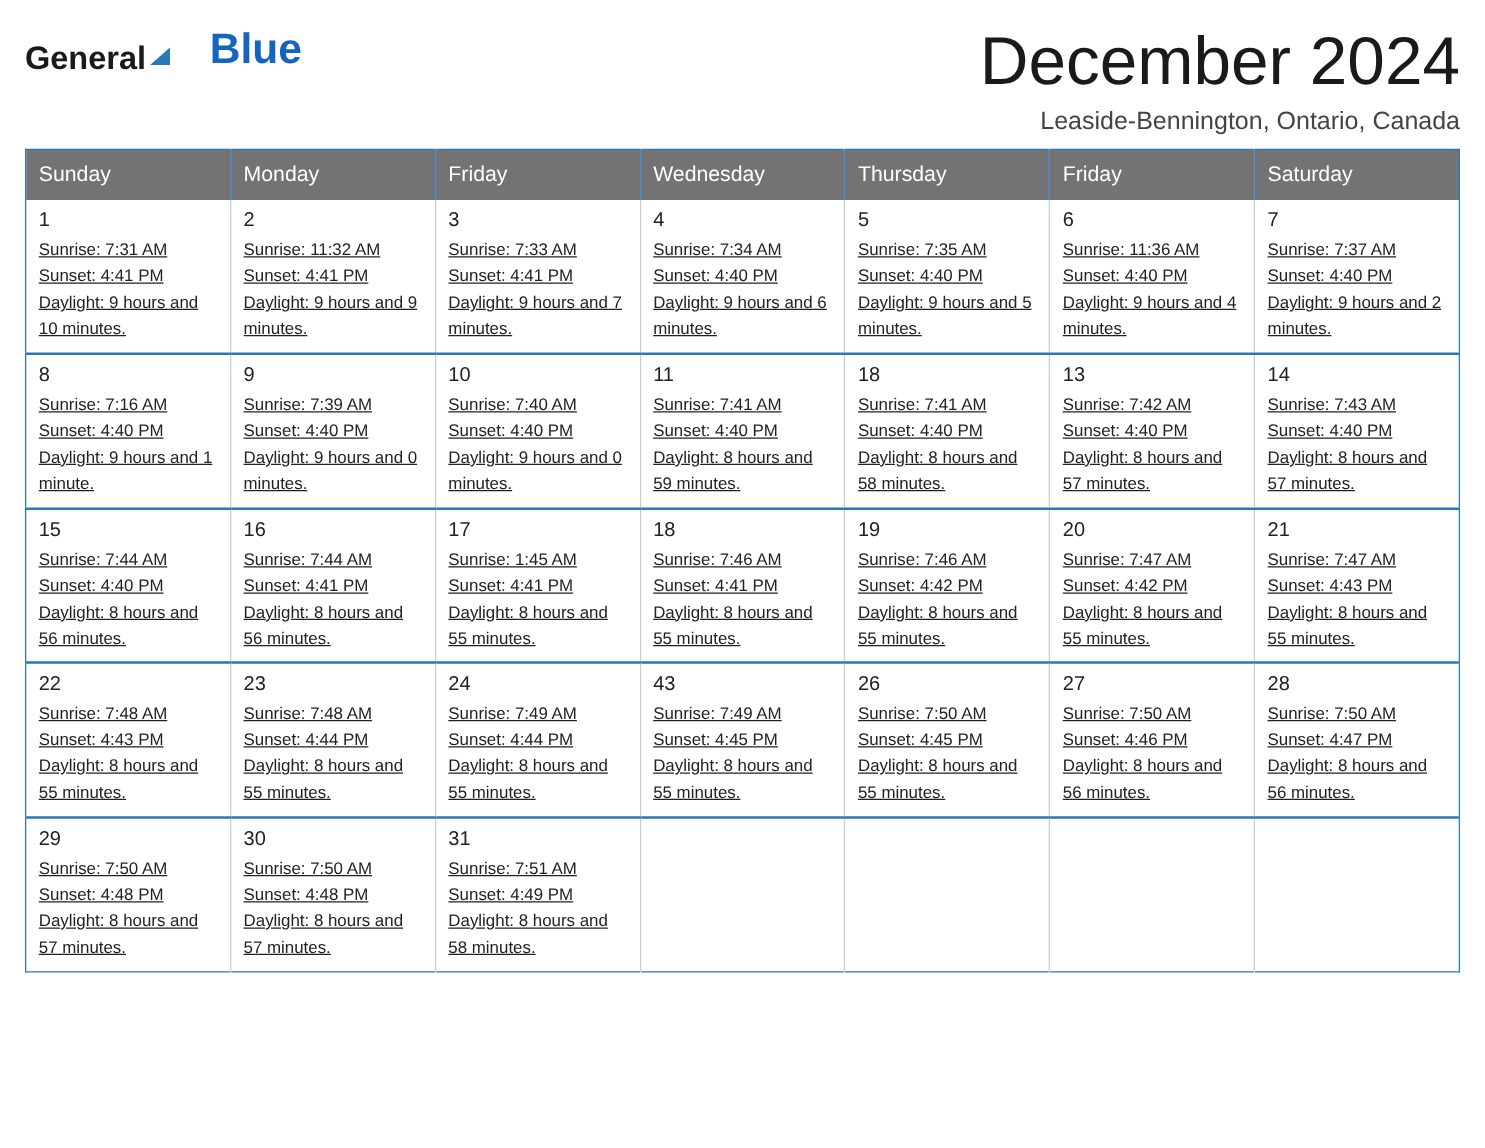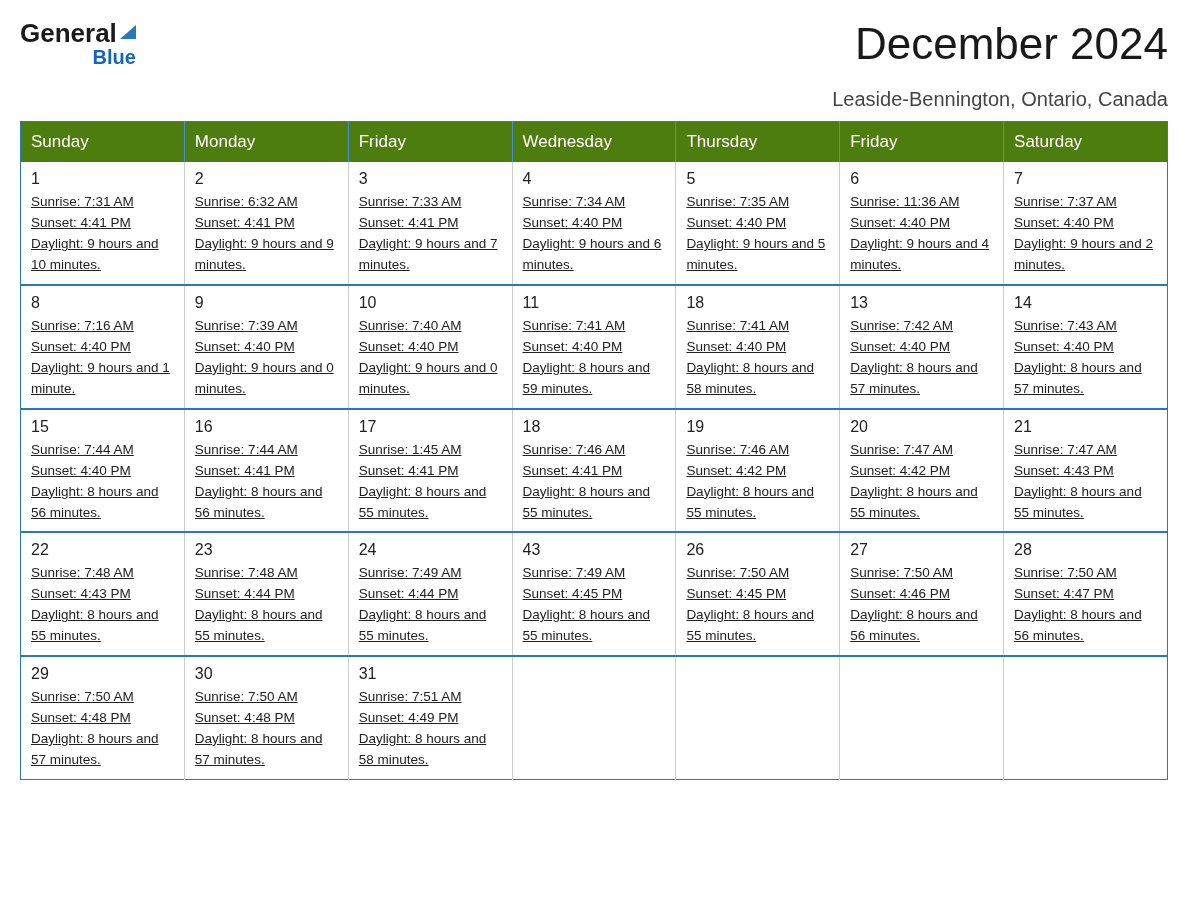--- a/index.html
+++ b/index.html
@@ -11,43 +11,45 @@
       min-height: 918px;
     }
     .header {
       display: flex;
       justify-content: space-between;
       align-items: flex-start;
       margin-bottom: 10px;
     }
     .logo-wrapper {
       display: flex;
-      flex-direction: column;
+      flex-direction: row;
+      gap: 32px;
     }
     .title-section {
       text-align: right;
     }
     .month-title {
-      font-size: 44px;
+      font-size: 54px;
       font-weight: 300;
       color: #1a1a1a;
       line-height: 1.1;
+      text-align: center;
     }
     .location-title {
       font-size: 20px;
       color: #444;
-      margin-top: 20px;
+      margin-top: 7px;
     }
     .calendar {
       width: 100%;
       border-collapse: collapse;
       border: 1px solid #2979b8;
     }
     .calendar th {
-      background-color: #4d7c0f;
+      background-color: #737373;
       color: #fff;
       padding: 10px 10px;
       text-align: left;
       font-size: 17px;
       font-weight: normal;
       border-right: 1px solid #4a90d9;
     }
     .calendar th:last-child {
       border-right: none;
     }
@@ -88,21 +90,21 @@
       line-height: 1;
     }
     .logo-line1 {
       font-size: 26px;
       font-weight: bold;
       color: #1a1a1a;
       display: flex;
       align-items: center;
     }
     .logo-line2 {
-      font-size: 20px;
+      font-size: 34px;
       font-weight: bold;
       color: #1565c0;
       text-align: right;
     }
   </style>
 </head>
 <body>
 
 <div class="header">
   <div class="logo-wrapper">
@@ -138,21 +140,21 @@
         <span class="day-number">1</span>
         <div class="day-info">
           <span>Sunrise: 7:31 AM</span><br>
           <span>Sunset: 4:41 PM</span><br>
           <span>Daylight: 9 hours and 10 minutes.</span>
         </div>
       </td>
         <td>
         <span class="day-number">2</span>
         <div class="day-info">
-          <span>Sunrise: 6:32 AM</span><br>
+          <span>Sunrise: 11:32 AM</span><br>
           <span>Sunset: 4:41 PM</span><br>
           <span>Daylight: 9 hours and 9 minutes.</span>
         </div>
       </td>
         <td>
         <span class="day-number">3</span>
         <div class="day-info">
           <span>Sunrise: 7:33 AM</span><br>
           <span>Sunset: 4:41 PM</span><br>
           <span>Daylight: 9 hours and 7 minutes.</span>

